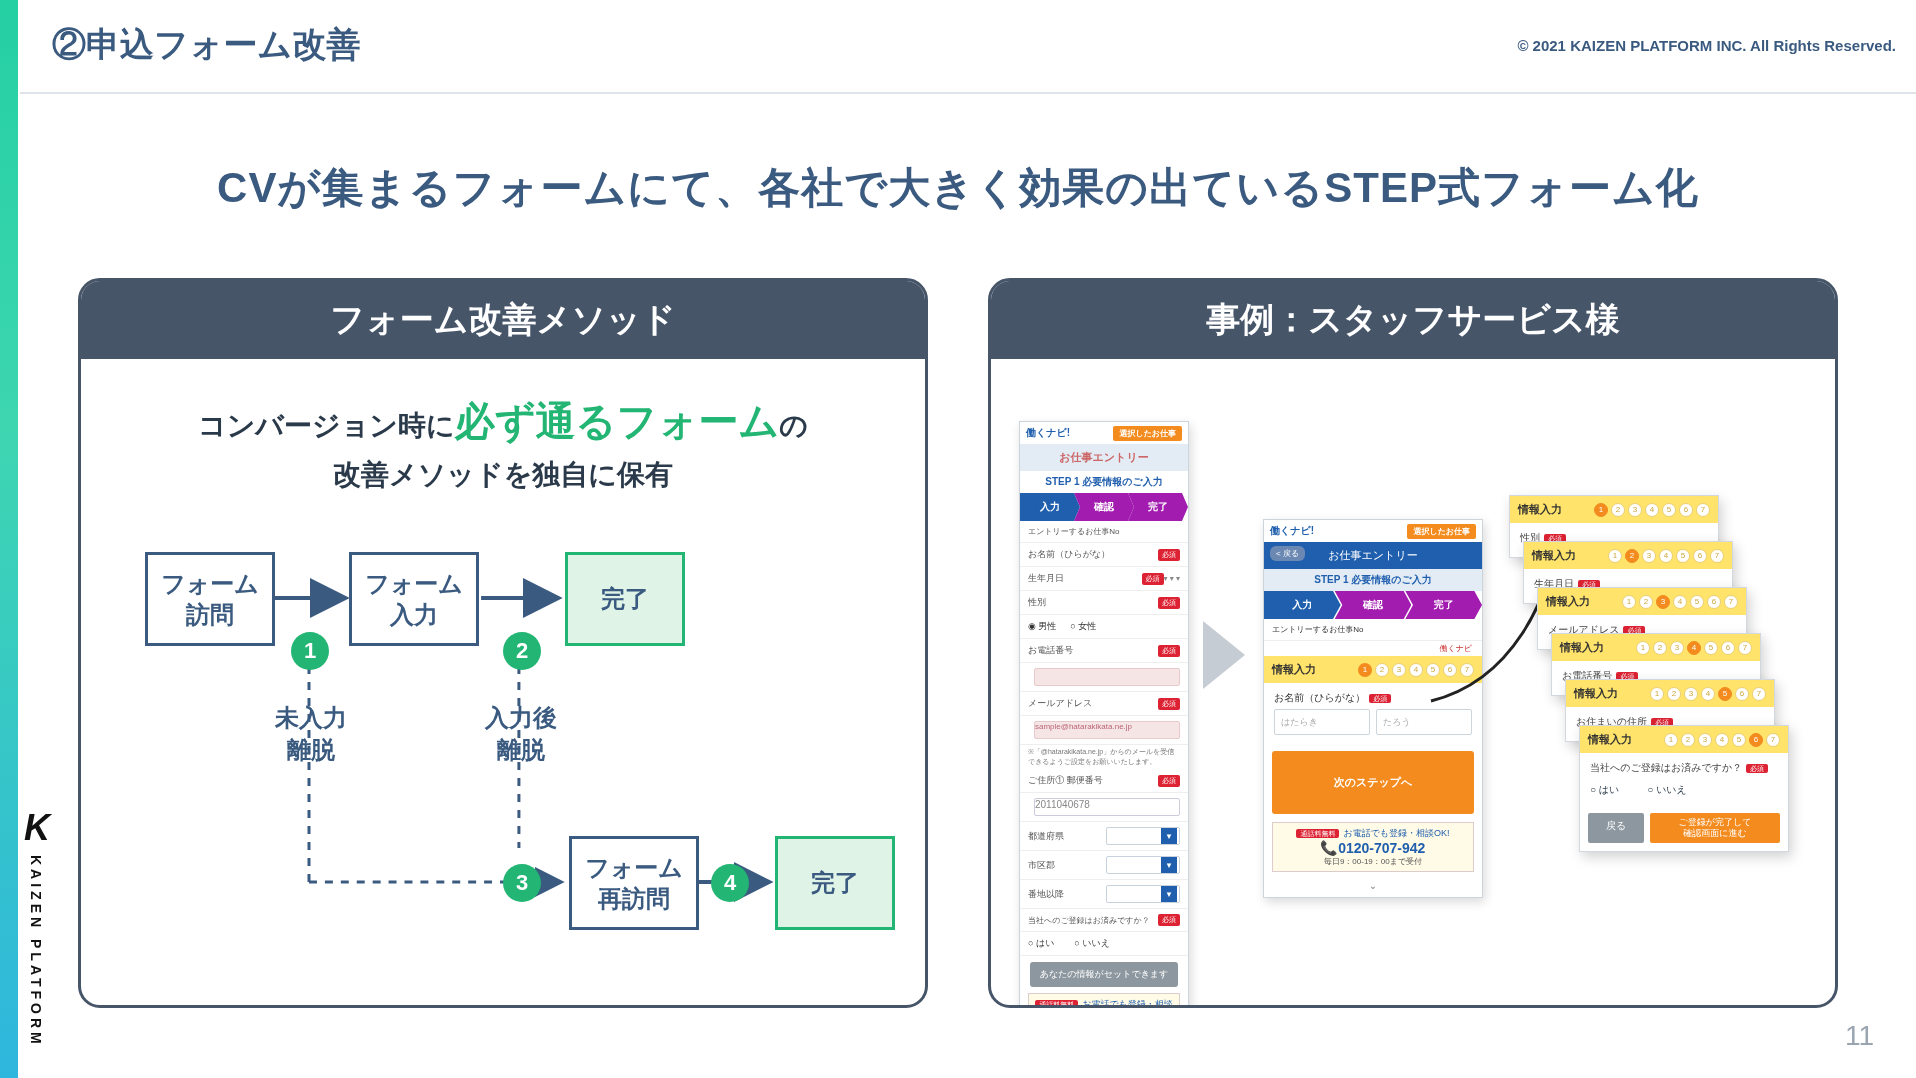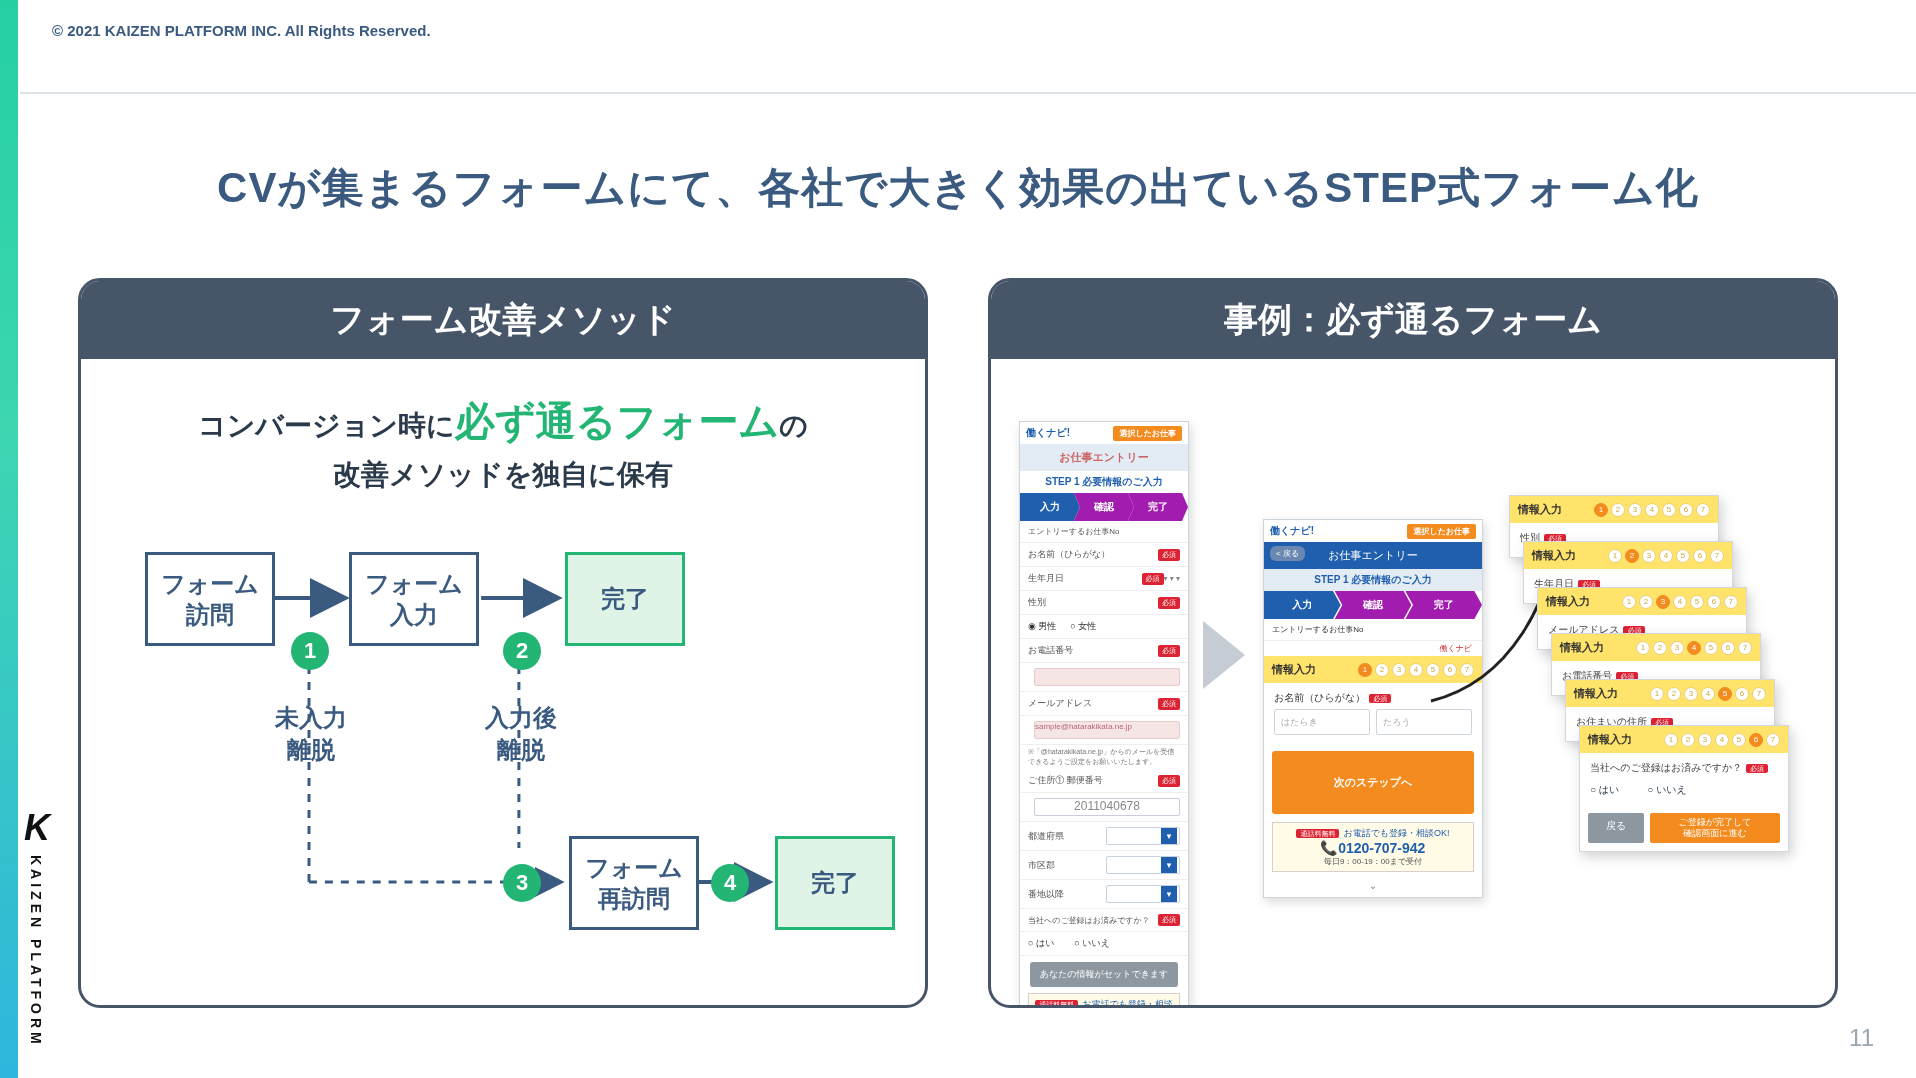--- a/index.html
+++ b/index.html
@@ -85,34 +85,35 @@
   .ycard .ylabel .req{ background:#d23; color:#fff; font-size:7px; padding:1px 4px; margin-left:4px; border-radius:2px;}
   .ycard .yopts{ display:flex; gap:28px; padding:4px 0 2px; font-size:10px;}
   .ycard .ybtns{ display:flex; gap:6px; padding:6px 8px 8px;}
   .ycard .ybtn-grey{ flex:0 0 56px; background:#8c979f; color:#fff; text-align:center; padding:6px 0; font-size:10px; border-radius:2px;}
   .ycard .ybtn-org{ flex:1; background:#f38b1e; color:#fff; text-align:center; padding:4px 16px; font-size:9px; line-height:1.2; border-radius:2px;}
 
   .big-tri { position:absolute; width:0; height:0; border-top:34px solid transparent; border-bottom:34px solid transparent; border-left:42px solid #c6ccd3; }
 
   .curve-arrow{ position:absolute; pointer-events:none;}
 
-  .page-num{ position:absolute; right:42px; bottom:26px; font-size:24px; color:#9aa5b1;margin-top:32px; }
+  .page-num{ position:absolute; right:42px; bottom:26px; font-size:28px; color:#9aa5b1;margin-top:32px; }
 </style>
 </head>
 <body>
 
 <div class="slide">
   <div class="gradient-bar"></div>
 
   <div class="side-logo">
     <div class="k">K</div>
     <div class="txt">KAIZEN PLATFORM</div>
   </div>
 
   <div class="header">
+    <div class="title">②申込フォーム改善</div>
     <div class="copyright">© 2021 KAIZEN PLATFORM INC. All Rights Reserved.</div>
   </div>
   <div class="hr"></div>
 
   <div class="headline">CVが集まるフォームにて、各社で大きく効果の出ているSTEP式フォーム化</div>
 
   <div class="panels">
 
     <div class="panel">
       <div class="panel-header">フォーム改善メソッド</div>
@@ -161,21 +162,21 @@
           <div class="num-badge" style="left:388px; top:332px;">3</div>
           <div class="fbox w130" style="left:454px; top:304px; white-space:pre-line;">フォーム
 再訪問</div>
           <div class="num-badge" style="left:596px; top:332px;">4</div>
           <div class="fbox green w120" style="left:660px; top:304px;">完了</div>
         </div>
       </div>
     </div>
 
     <div class="panel">
-      <div class="panel-header">事例：必ず通るフォーム</div>
+      <div class="panel-header">事例：スタッフサービス様</div>
       <div class="right-body">
 
         <div class="mock-area">
 
           <div class="phone" style="left:0; top:10px; width:170px;">
             <div class="topbar">
                 <span class="brand">働くナビ!</span>
                 <span class="btn">選択したお仕事</span>
               </div>
             <div class="subbar" style="background:#e3ecf5;color:#c66;font-weight:700;">お仕事エントリー</div>
@@ -218,21 +219,21 @@
               </div>
             <div class="row">
                 <div class="field" style="font-size:8px;color:#b67;">sample@hatarakikata.ne.jp</div>
               </div>
             <div style="font-size:7px;color:#777;padding:2px 8px;">※「@hatarakikata.ne.jp」からのメールを受信できるようご設定をお願いいたします。</div>
             <div class="row">
                 <span class="lab">ご住所① 郵便番号</span>
                 <span class="req">必須</span>
               </div>
             <div class="row">
-                <div class="field" style="background:#fff;border-color:#ccd;font-size:12px;color:#888;text-align:center;">2011040678</div>
+                <div class="field" style="background:#fff;border-color:#ccd;font-size:10px;color:#888;">2011040678</div>
               </div>
             <div class="row">
                 <span class="lab">都道府県</span>
                 <div class="select"></div>
               </div>
             <div class="row">
                 <span class="lab">市区郡</span>
                 <div class="select"></div>
               </div>
             <div class="row">

